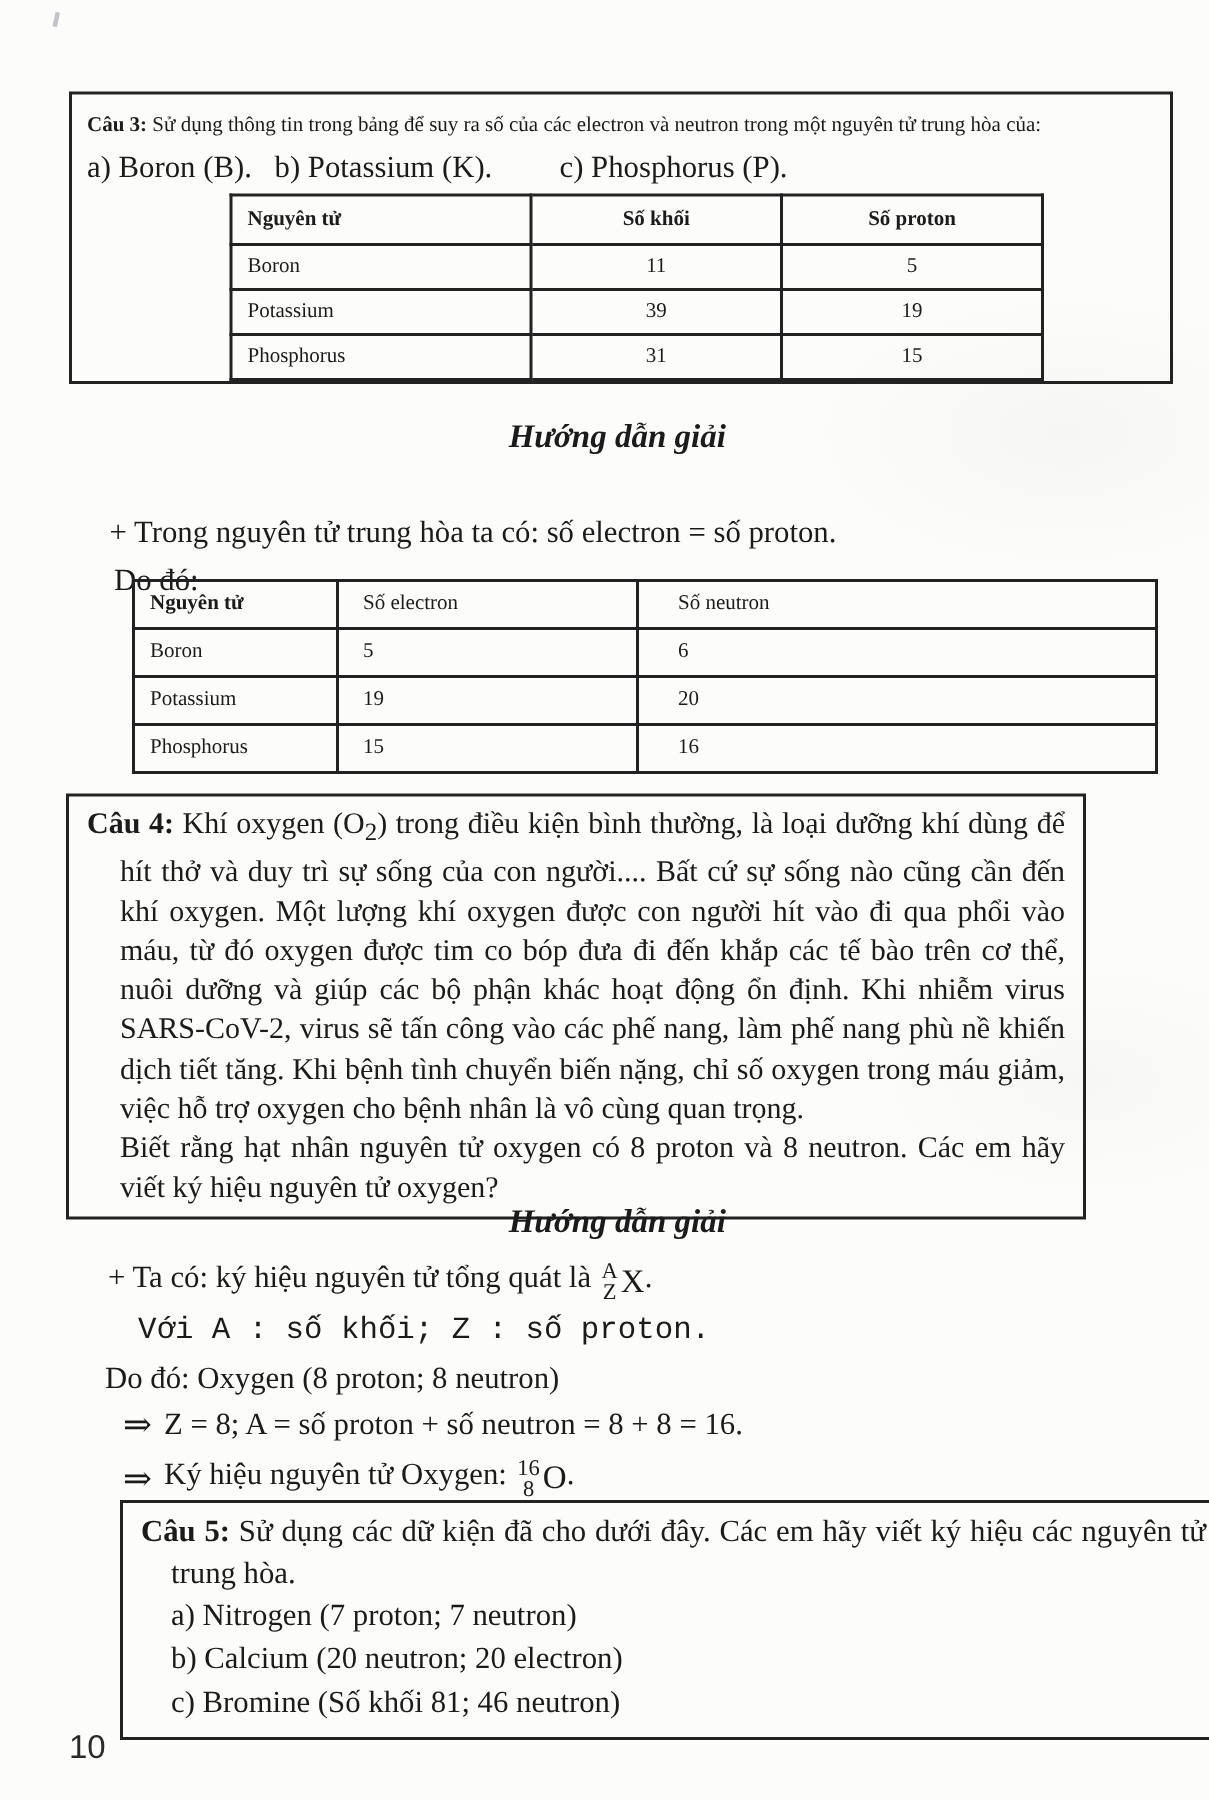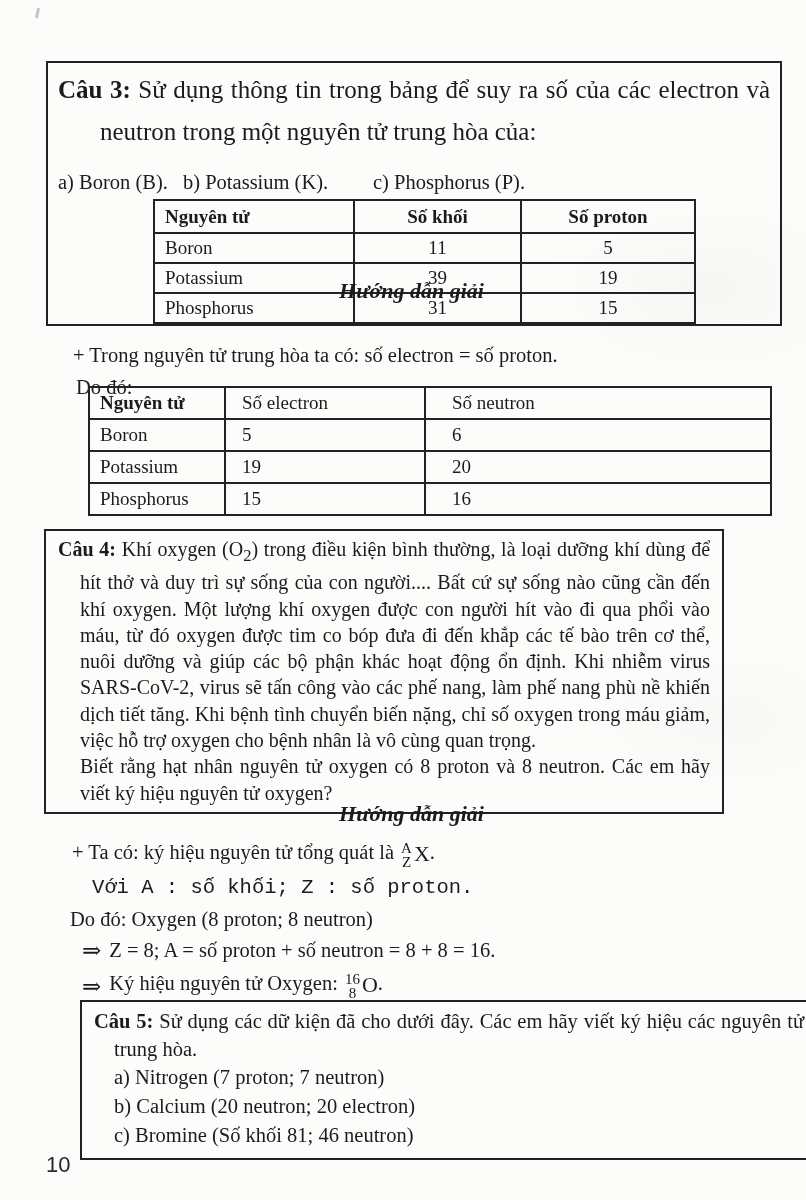--- a/index.html
+++ b/index.html
@@ -26,35 +26,35 @@
     background:transparent;
   }
   #box-q3{left:46px;top:61px;width:736px;}
   #box-q4{left:44px;top:529px;width:680px;}
   #box-q5{left:44px;top:1000px;width:738px;margin-left:36px;}
   .qbox .inner{padding:6px 10px 0 10px;}
   #box-q4 .inner{padding:5px 12px 6px 12px;}
   #box-q5 .inner{padding:5px 12px 8px 12px;}
   .qpara{
     margin:0;
-    font-size:25px;line-height:42px;
+    font-size:14px;line-height:29px;
     text-align:justify;
     padding-left:42px;text-indent:-42px;
   }
   .qpara b{font-weight:bold;}
   #box-q4 .qpara{padding-left:22px;text-indent:-22px;line-height:26.3px;font-size:20px;}
   #box-q4 .qpara2{padding-left:22px;text-indent:0;line-height:26.3px;font-size:20px;margin:0;text-align:justify;}
   #box-q5 .qpara{padding-left:20px;text-indent:-20px;line-height:28px;font-size:20.5px;}
-  .options-row{display:flex;font-size:20.5px;line-height:27px;margin-top:16px;}
+  .options-row{display:flex;font-size:20.5px;line-height:27px;margin-top:1px;}
   .opt-a{width:125px;}
   .opt-b{width:190px;}
   .opt-c{flex:1;}
   .q5-item{font-size:20.5px;line-height:29px;padding-left:20px;}
   table{border-collapse:collapse;table-layout:fixed;}
-  td,th{border:2px solid #222;font-size:19px;vertical-align:middle;padding:0;}
+  td,th{border:2px solid #222;font-size:14px;vertical-align:middle;padding:0;}
   #table-massproton{margin-left:95px;width:527px;margin-top:3px;}
   #table-massproton th{font-weight:bold;height:31px;}
   #table-massproton td{height:28px;}
   #table-massproton .c0{text-align:left;padding-left:10px;width:188px;}
   #table-massproton .c1{text-align:center;width:165px;}
   #table-massproton .c2{text-align:center;width:172px;}
   #table-en{position:absolute;left:88px;top:386px;width:626px;}
   #table-en th,#table-en td{height:30px;text-align:left;}
   #table-en .c0{padding-left:10px;width:124px;}
   #table-en .c1{padding-left:16px;width:182px;}

